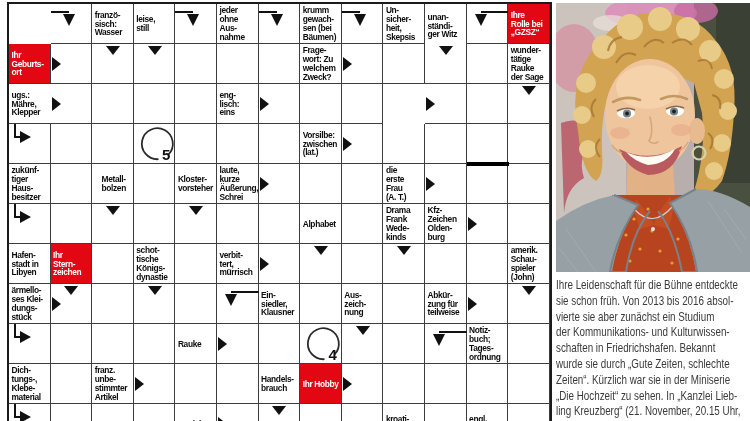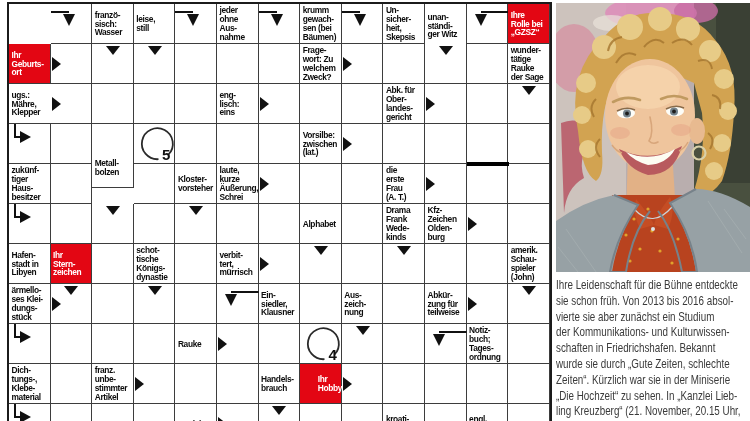--- a/index.html
+++ b/index.html
@@ -162,26 +162,20 @@
 lisch:
 eins</span>
       </div>
       <div class="cell" style="left: 249.6px; top: 80px; width: 41.6px; height: 40px;">
         <svg width="10" height="14" style="position:absolute;left:1px;top:13px">
           <polygon points="0,0 9,7 0,14" fill="#111"></polygon>
         </svg>
       </div>
       <div class="cell" style="left: 291.2px; top: 80px; width: 41.6px; height: 40px;"></div>
       <div class="cell" style="left: 332.8px; top: 80px; width: 41.6px; height: 40px;"></div>
-      <div class="cell clue" style="left: 374.4px; top: 80px; width: 41.6px; height: 40px;">
-        <span class="txt">Abk. für
-Ober-
-landes-
-gericht</span>
-      </div>
       <div class="cell" style="left: 416px; top: 80px; width: 41.6px; height: 40px;">
         <svg width="10" height="14" style="position:absolute;left:1px;top:13px">
           <polygon points="0,0 9,7 0,14" fill="#111"></polygon>
         </svg>
       </div>
       <div class="cell" style="left: 457.6px; top: 80px; width: 41.6px; height: 40px;"></div>
       <div class="cell" style="left: 499.2px; top: 80px; width: 41.6px; height: 40px;">
         <svg width="14" height="10" style="position:absolute;top:1.5px;left:13.8px">
           <polygon points="0,0 14,0 7,9" fill="#111"></polygon>
         </svg>
@@ -217,21 +211,21 @@
       <div class="cell" style="left: 416px; top: 120px; width: 41.6px; height: 40px;"></div>
       <div class="cell" style="left: 457.6px; top: 120px; width: 41.6px; height: 40px;"></div>
       <div class="cell" style="left: 499.2px; top: 120px; width: 41.6px; height: 40px;"></div>
       <div class="cell clue" style="left: 0px; top: 160px; width: 41.6px; height: 40px;">
         <span class="txt">zukünf-
 tiger
 Haus-
 besitzer</span>
       </div>
       <div class="cell" style="left: 41.6px; top: 160px; width: 41.6px; height: 40px;"></div>
-      <div class="cell clue" style="left: 83.2px; top: 144px; width: 41.6px; height: 40px;">
+      <div class="cell clue" style="left: 83.2px; top: 160px; width: 41.6px; height: 40px; justify-content: center;">
         <span class="txt">Metall-
 bolzen</span>
       </div>
       <div class="cell" style="left: 124.8px; top: 160px; width: 41.6px; height: 40px;"></div>
       <div class="cell clue" style="left: 208px; top: 160px; width: 41.6px; height: 40px;">
         <span class="txt">laute,
 kurze
 Äußerung,
 Schrei</span>
       </div>
@@ -462,21 +456,21 @@
         <svg width="10" height="14" style="position:absolute;left:1px;top:13px">
           <polygon points="0,0 9,7 0,14" fill="#111"></polygon>
         </svg>
       </div>
       <div class="cell" style="left: 166.4px; top: 360px; width: 41.6px; height: 40px;"></div>
       <div class="cell" style="left: 208px; top: 360px; width: 41.6px; height: 40px;"></div>
       <div class="cell clue" style="left: 249.6px; top: 360px; width: 41.6px; height: 40px;">
         <span class="txt">Handels-
 brauch</span>
       </div>
-      <div class="cell clue red" style="left: 291.2px; top: 360px; width: 41.6px; height: 40px; padding-left: 15px;">
+      <div class="cell clue red" style="left: 291.2px; top: 360px; width: 41.6px; height: 40px;">
         <span class="txt">Ihr Hobby</span>
       </div>
       <div class="cell" style="left: 332.8px; top: 360px; width: 41.6px; height: 40px;">
         <svg width="10" height="14" style="position:absolute;left:1px;top:13px">
           <polygon points="0,0 9,7 0,14" fill="#111"></polygon>
         </svg>
       </div>
       <div class="cell" style="left: 374.4px; top: 360px; width: 41.6px; height: 40px;"></div>
       <div class="cell" style="left: 416px; top: 360px; width: 41.6px; height: 40px;"></div>
       <div class="cell" style="left: 457.6px; top: 360px; width: 41.6px; height: 40px;"></div>

